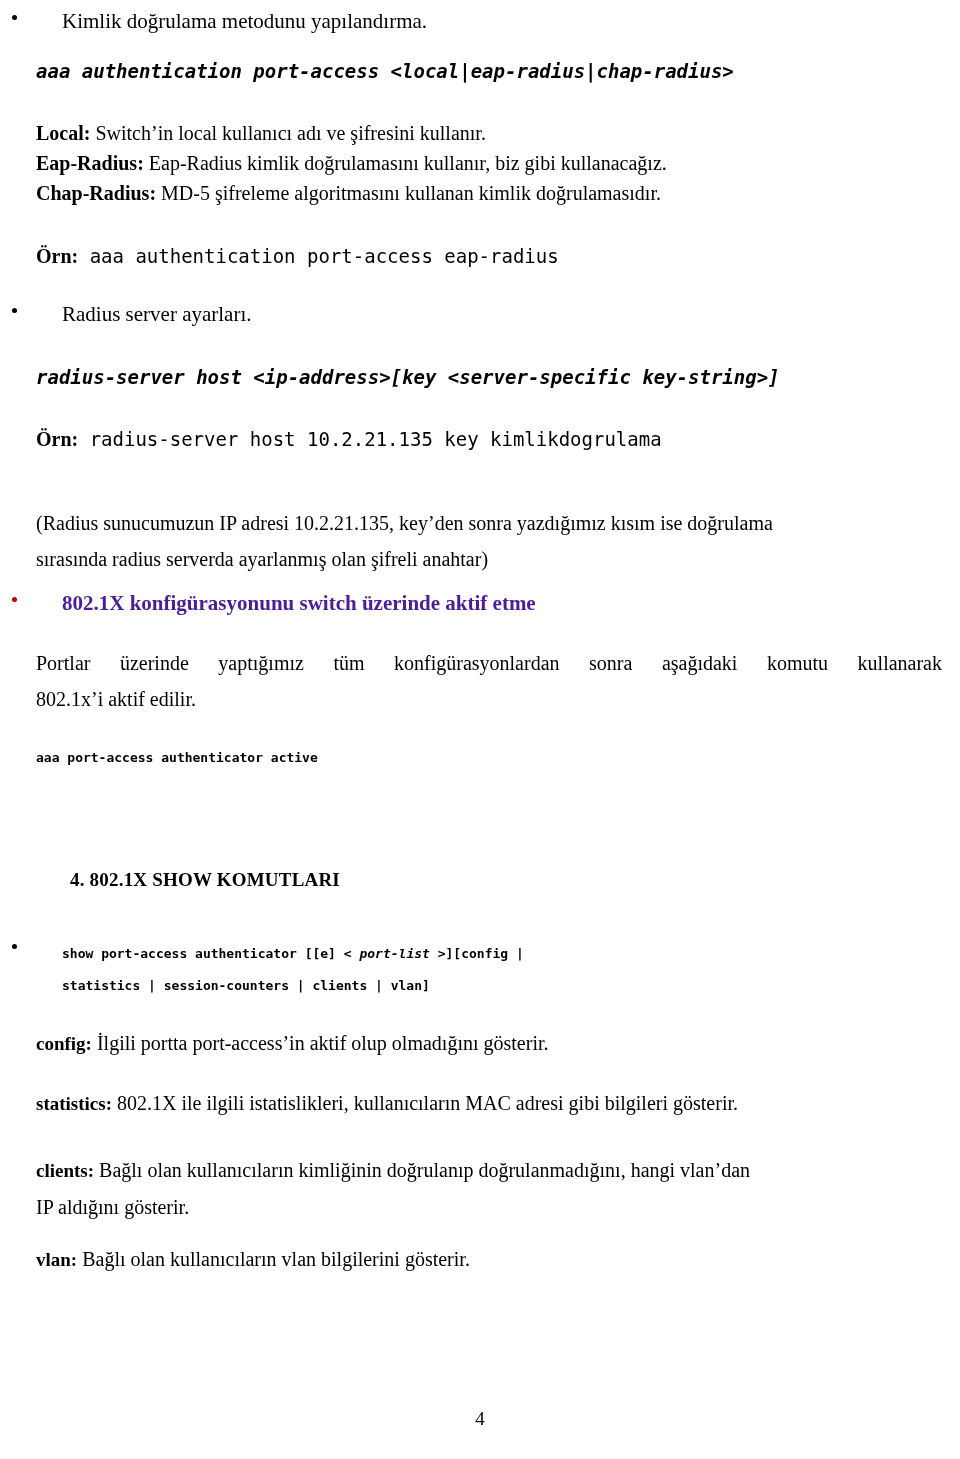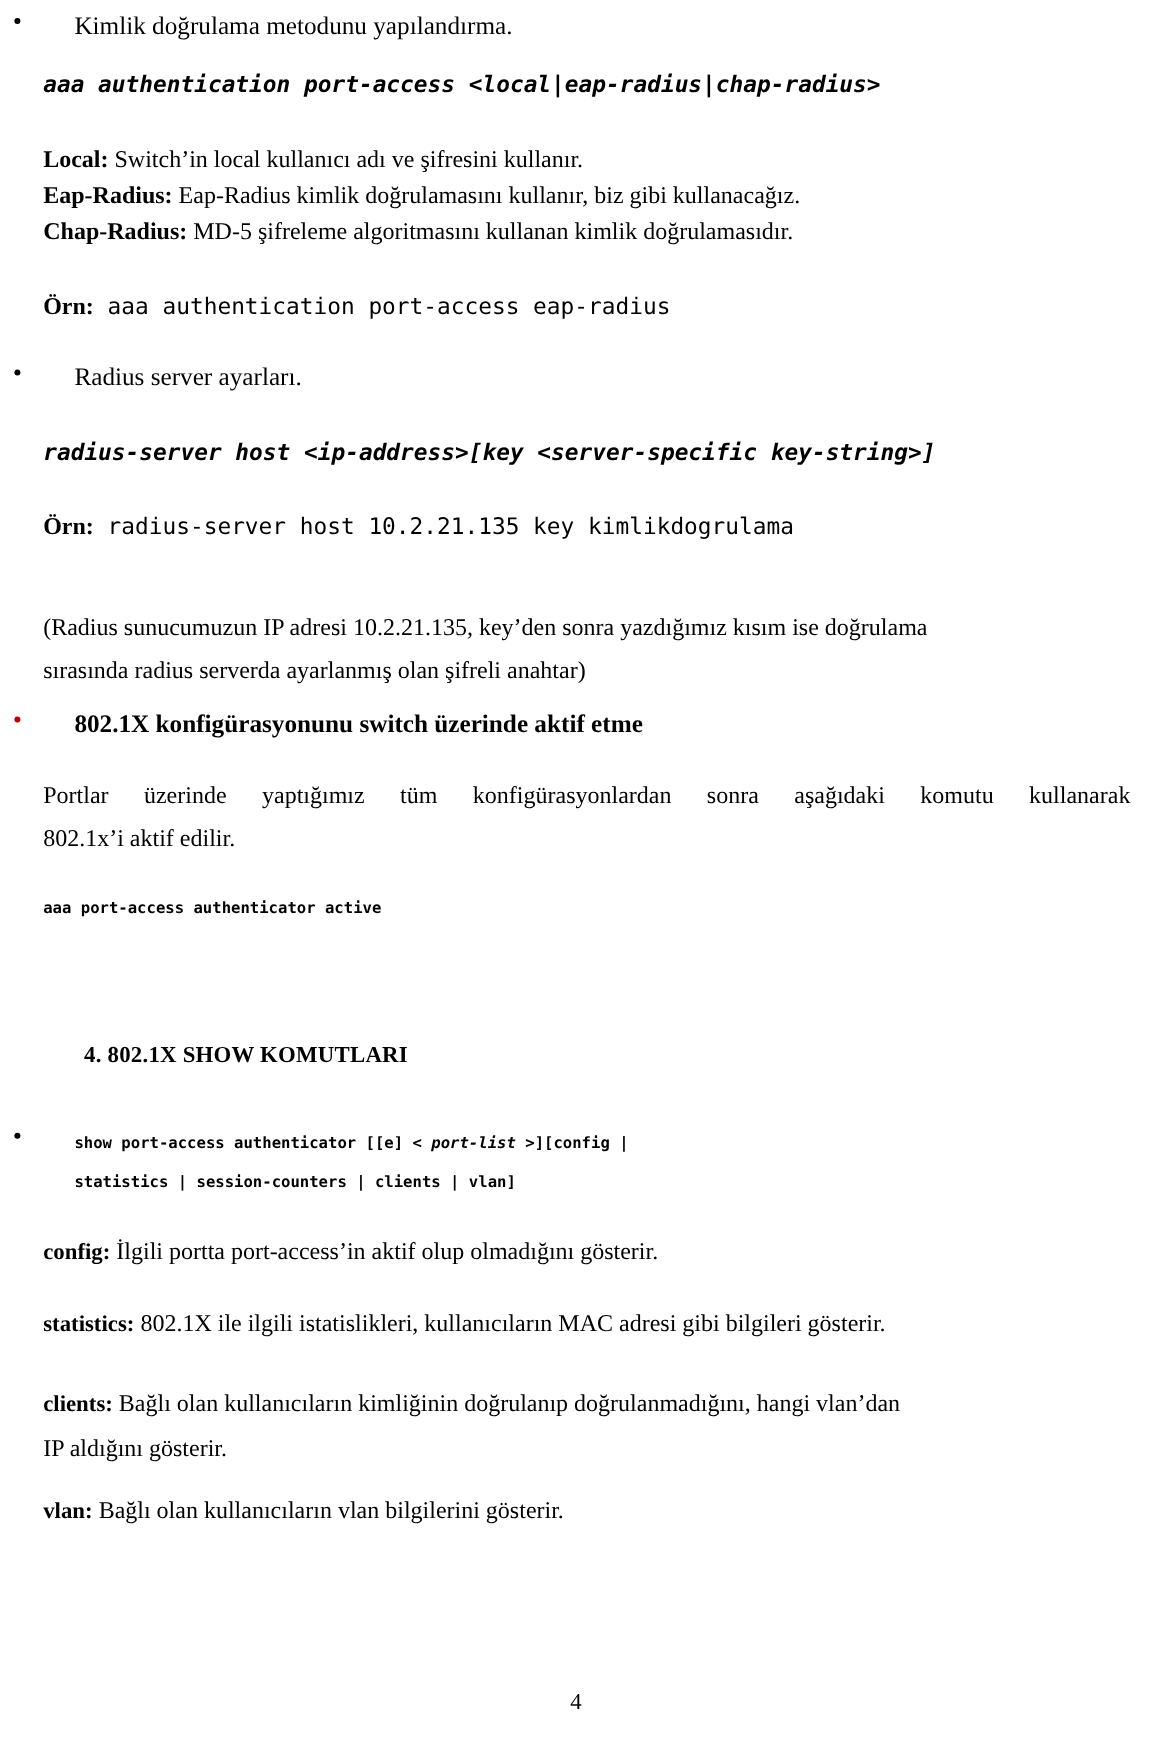--- a/index.html
+++ b/index.html
@@ -86,21 +86,21 @@
     font-weight: bold;
     line-height: 32px;
   }
   .mono-key {
     font-family: Liberation Serif, serif;
     font-size: 19px;
     font-weight: bold;
   }
 
   .red {
-    color: #000000;
+    color: #4c1d95;
   }
 
   .heading-sec {
     font-family: "Liberation Serif", serif;
     font-weight: bold;
     font-size: 19px;
     line-height: 32px;
     letter-spacing: 0.2px;
   }
 

